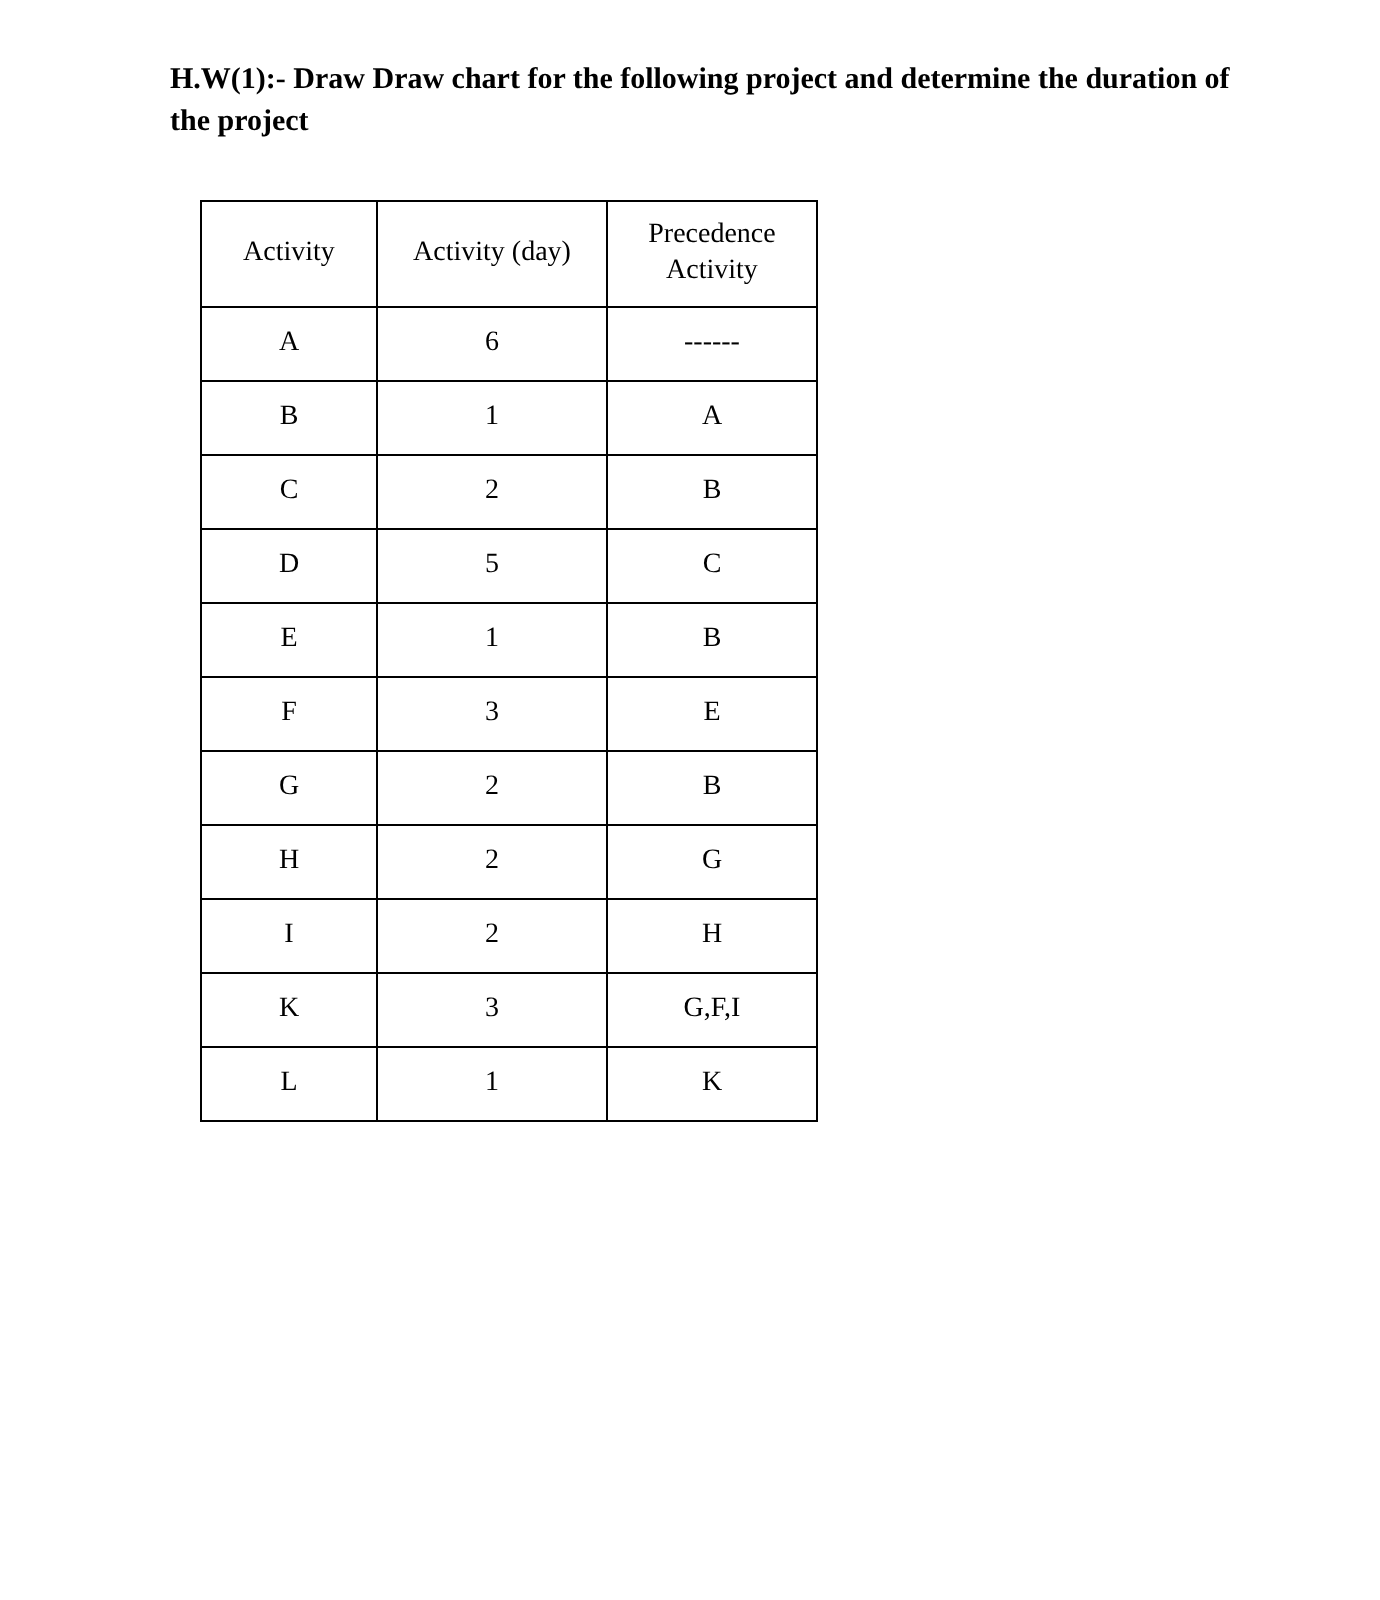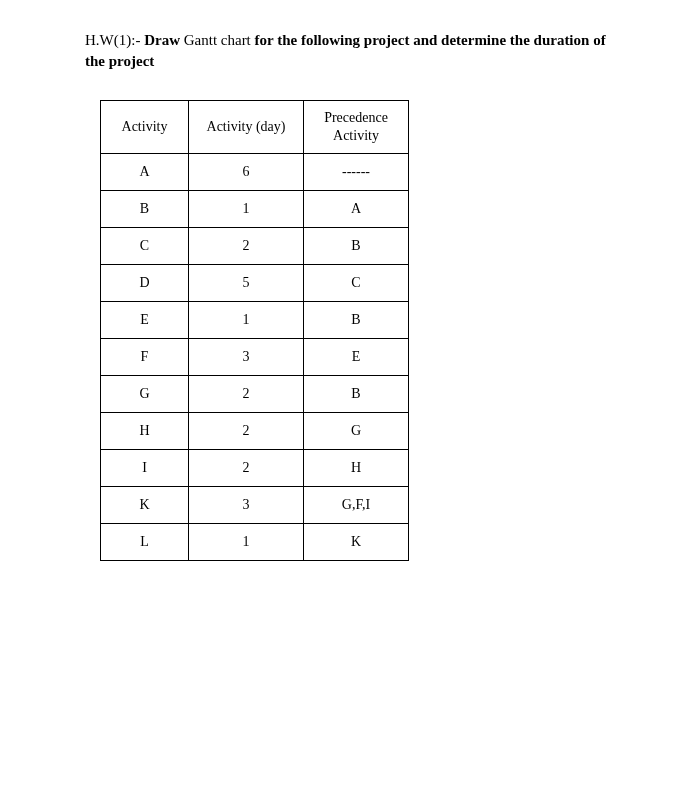--- a/index.html
+++ b/index.html
@@ -14,21 +14,21 @@
       height: 800px;
       padding: 30px 70px 30px 85px;
       color: #000;
     }
     .heading {
       font-size: 15px;
       line-height: 1.4;
       margin-bottom: 28px;
     }
     .heading .bold {
-      font-weight: normal;
+      font-weight: bold;
     }
     .heading .regular {
       font-weight: bold;
     }
     table {
       border-collapse: collapse;
       margin-left: 15px;
     }
     th, td {
       border: 1px solid #000;
@@ -51,21 +51,21 @@
       width: 115px;
     }
     .col-precedence {
       width: 105px;
     }
   </style>
 </head>
 <body>
 
 <div class="heading">
-  <span class="bold">H.W(1):- </span><span class="regular">Draw </span><span class="bold">Gantt chart</span><span class="regular"> for the following project and determine the duration of the project</span>
+  <span class="bold">H.W(1):- </span><span class="regular">Draw </span><span class="bold">Draw chart</span><span class="regular"> for the following project and determine the duration of the project</span>
 </div>
 
 <table>
   <thead>
     <tr>
       <th class="col-activity">Activity</th>
       <th class="col-duration">Activity (day)</th>
       <th class="col-precedence">Precedence Activity</th>
     </tr>
   </thead>

